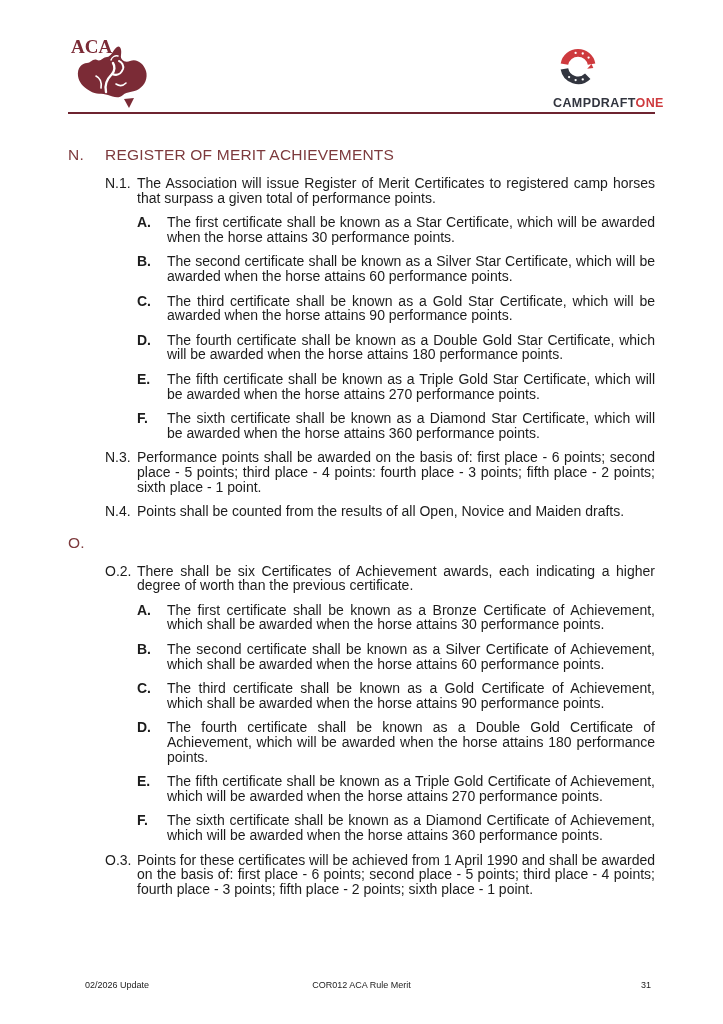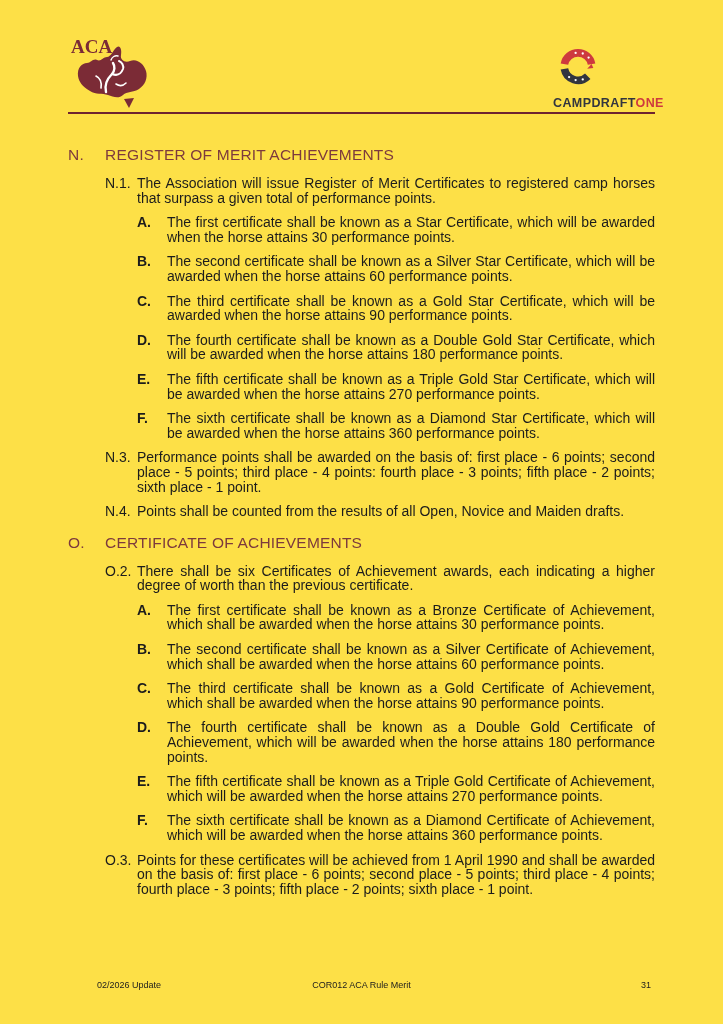--- a/index.html
+++ b/index.html
@@ -1,20 +1,20 @@
 <!DOCTYPE html>
 <html><head>
 <meta charset="utf-8">
 <style>
   * { margin:0; padding:0; box-sizing:border-box; }
   html,body { background:#e8e8e8; }
   .page {
     position:relative;
     width:723px; height:1024px;
-    background:#fde047;
+    background:#ffffff;
     font-family:"Liberation Sans","DejaVu Sans",sans-serif;
     color:#1c1c1c;
     overflow:hidden;
     margin:0 auto;
   }
   
   .header { position:absolute; top:36px; left:68px; right:68px; height:76px; }
   .aca-logo { position:absolute; left:0; top:0; }
   .cd-logo { position:absolute; right:18px; top:6px; width:118px; text-align:center; }
   .cd-logo .mark { display:block; margin:0 auto 2px auto; }
@@ -29,21 +29,21 @@
   .sec-head { display:flex; align-items:baseline; color:#7d3a3d; font-size:15.5px; letter-spacing:.2px; margin-bottom:12px; }
   .sec-head .sec-num { width:37px; flex:none; }
   .section + .section { margin-top:15px; }
   .item { display:flex; font-size:14px; line-height:14.6px; margin-bottom:10px; margin-left:37px; }
   .item .num { width:32px; flex:none; }
   .item .txt { flex:1; text-align:justify; }
   .item.sub { margin-left:69px; }
   .item.sub .num { width:30px; font-weight:bold; }
   
   .footer { position:absolute; left:0; right:0; top:980px; height:14px; font-size:9px; color:#1c1c1c; }
-  .footer .f-left { position:absolute; left:97px; }
+  .footer .f-left { position:absolute; left:85px; }
   .footer .f-center { position:absolute; left:0; right:0; text-align:center; }
   .footer .f-right { position:absolute; right:72px; }
 </style>
 </head>
 <body>
 
 <div class="page">
 
   <div class="header">
 
@@ -125,21 +125,20 @@
           <span class="txt">Performance points shall be awarded on the basis of: first place - 6 points; second place - 5 points; third place - 4 points: fourth place - 3 points; fifth place - 2 points; sixth place - 1 point.</span>
         </div>
         <div class="item">
           <span class="num">N.4.</span>
           <span class="txt">Points shall be counted from the results of all Open, Novice and Maiden drafts.</span>
         </div>
       </div>
       <div class="section">
         <div class="sec-head">
           <span class="sec-num">O.</span>
-          <span class="sec-title">CERTIFICATE OF ACHIEVEMENTS</span>
         </div>
         <div class="item">
           <span class="num">O.2.</span>
           <span class="txt">There shall be six Certificates of Achievement awards, each indicating a higher degree of worth than the previous certificate.</span>
         </div>
         <div class="item sub">
           <span class="num">A.</span>
           <span class="txt">The first certificate shall be known as a Bronze Certificate of Achievement, which shall be awarded when the horse attains 30 performance points.</span>
         </div>
         <div class="item sub">

